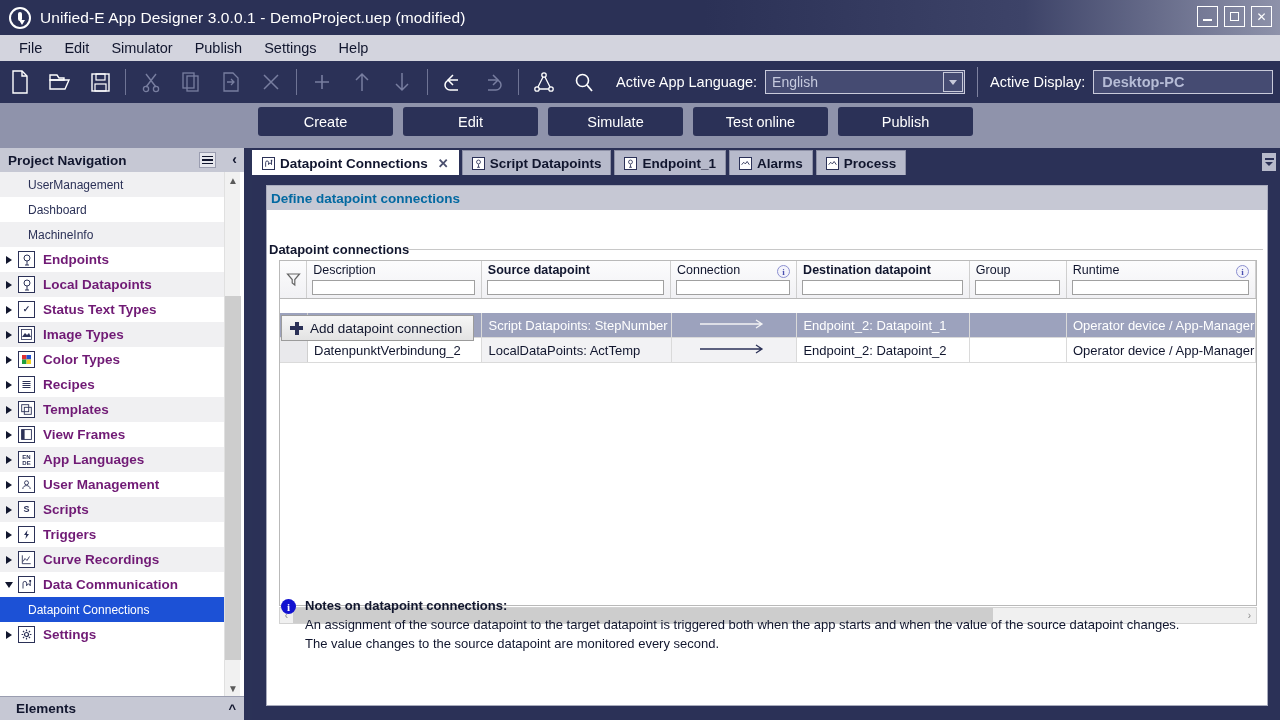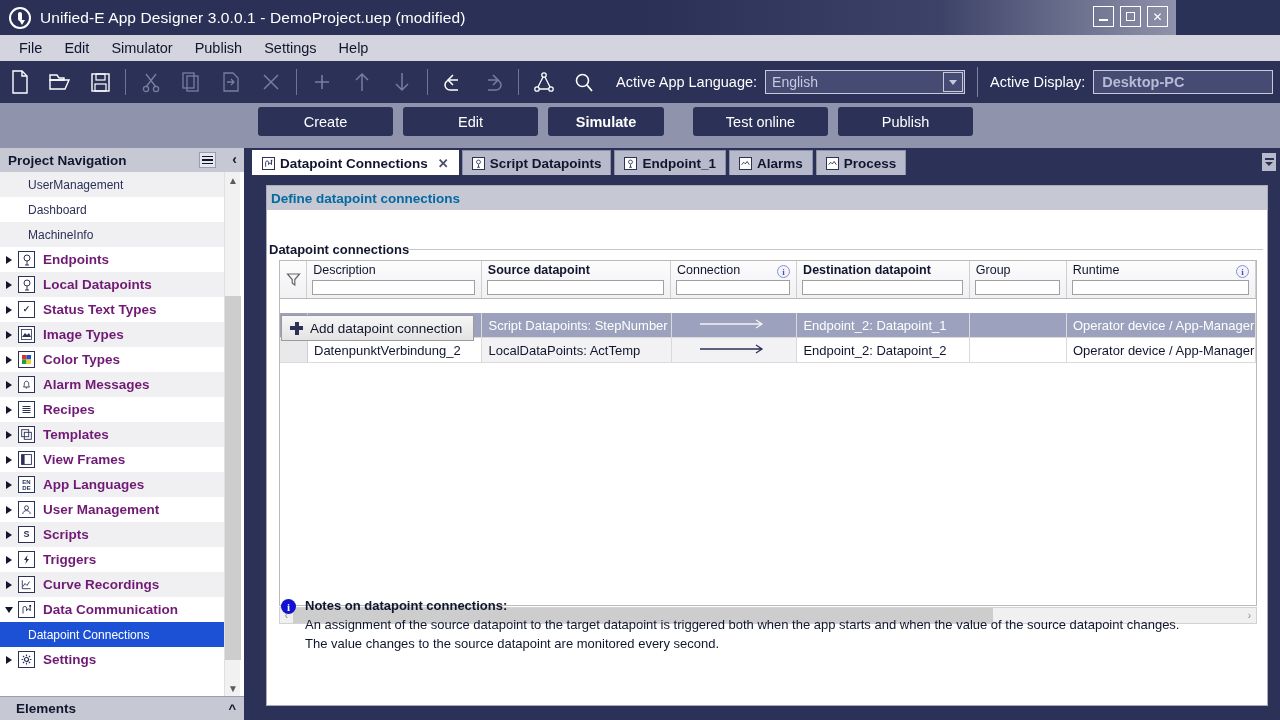--- a/index.html
+++ b/index.html
@@ -6,21 +6,21 @@
   html, body {
     width: 1280px; height: 720px;
     font-family: "Liberation Sans", sans-serif;
     background: #2b3257;
     overflow: hidden;
   }
   body { position: relative; }
 
   
   #titlebar {
-    position: absolute; left:0; top:0; width:1176px; height:35px;
+    position: absolute; left:0; top:0; width:1280px; height:35px;
     background: linear-gradient(to right, #2b3156 0%, #2b3156 55%, #3d4368 80%, #8e92aa 100%);
     display:flex; align-items:center;
   }
   #app-logo {
     width: 22px; height: 22px; margin-left: 9px; margin-right: 9px;
     border: 2px solid #ffffff; border-radius: 50%;
     position: relative; flex: none;
   }
   #app-logo::before {
     content:""; position:absolute; left:7px; top:3px; width:4px; height:9px;
@@ -378,21 +378,21 @@
   <div id="tb-div2"></div>
   <div id="disp-label">Active Display:</div>
   <div id="disp-box" style="margin-left:8px;">
     <span class="val">Desktop-PC</span>
   </div>
 </div>
 
 <div id="actionbar"></div>
 <button class="action-btn" style="left:258px;width:135px;">Create</button>
 <button class="action-btn" style="left:403px;width:135px;">Edit</button>
-<button class="action-btn" style="left:548px;width:116px;font-weight:bold;">Simulate</button>
+<button class="action-btn" style="left:548px;width:135px;">Simulate</button>
 <button class="action-btn" style="left:693px;width:135px;">Test online</button>
 <button class="action-btn" style="left:838px;width:135px;">Publish</button>
 
 <div id="sidebar">
   <div id="sb-header">
     <div id="sb-title">Project Navigation</div>
     <div id="sb-hamburger">
         <span></span>
         <span></span>
         <span></span>
@@ -467,32 +467,20 @@
           <svg width="11" height="11" viewBox="0 0 11 11">
             <rect x="1" y="1" width="4.5" height="4.5" fill="#e03030"></rect>
             <rect x="5.5" y="1" width="4.5" height="4.5" fill="#2050d0"></rect>
             <rect x="1" y="5.5" width="4.5" height="4.5" fill="#20a040"></rect>
             <rect x="5.5" y="5.5" width="4.5" height="4.5" fill="#f0d020"></rect>
           </svg>
         </span>
       <span class="lbl">Color Types</span>
       </div>
 
-    <div class="sb-row node alt">
-      <span class="sb-arrow">
-          <i class="right"></i>
-        </span>
-      <span class="sb-ico">
-          <svg width="11" height="11" viewBox="0 0 11 11">
-            <path d="M2.5 8h6c-1-1-.8-2-.8-3.2C7.7 3.2 6.7 2.2 5.5 2.2S3.3 3.2 3.3 4.8C3.3 6 3.5 7 2.5 8z" fill="none" stroke="#2b3157" stroke-width="0.9"></path>
-            <path d="M4.7 9h1.6" stroke="#2b3157" stroke-width="0.9"></path>
-          </svg>
-        </span>
-      <span class="lbl">Alarm Messages</span>
-      </div>
 
     <div class="sb-row node">
       <span class="sb-arrow">
           <i class="right"></i>
         </span>
       <span class="sb-ico">
           <svg width="11" height="11" viewBox="0 0 11 11">
             <path d="M1.5 2.5h8M1.5 4.5h8M1.5 6.5h8M1.5 8.5h8" stroke="#2b3157" stroke-width="1"></path>
           </svg>
         </span>

